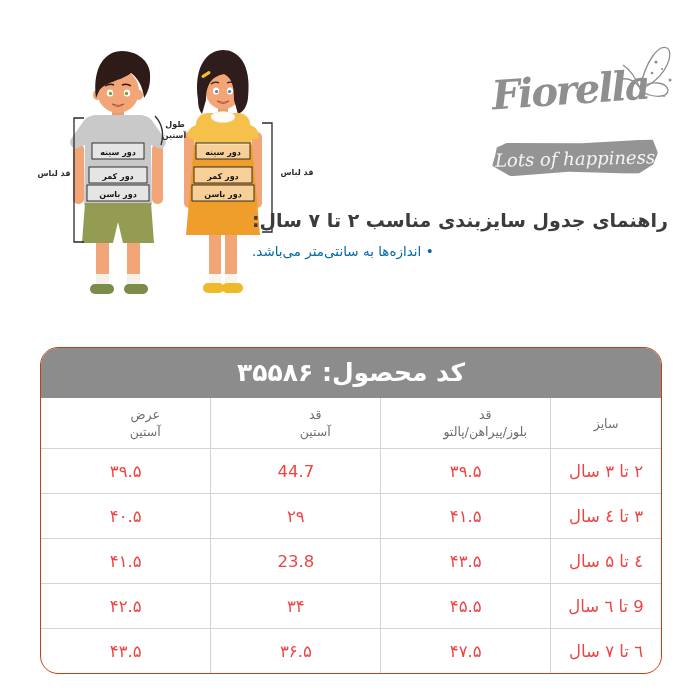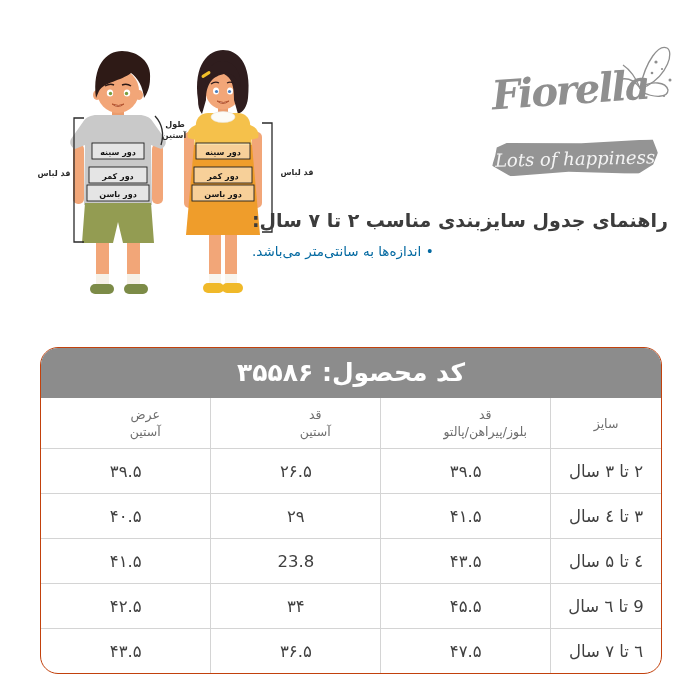--- a/index.html
+++ b/index.html
@@ -28,21 +28,21 @@
   .guide-bullet{font-size:13.5px;color:#0369a1;line-height:20.5px;}
 
   
   .table-wrap{position:absolute;left:40px;top:347px;width:620px;border:1px solid #c2410c;
               border-radius:18px;overflow:hidden;background:#fff;direction:rtl;}
   .code-bar{height:50px;background:#8c8c8c;color:#ffffff;font-size:25px;font-weight:bold;
             text-align:center;line-height:50px;}
   table.sizes{width:100%;border-collapse:collapse;border-style:hidden;table-layout:fixed;}
   table.sizes th,table.sizes td{border:1px solid #d4d4d4;text-align:center;vertical-align:middle;}
   table.sizes th{height:48px;font-weight:normal;font-size:12.5px;color:#6e6e6e;line-height:17px;}
-  table.sizes td{height:42px;font-size:16.5px;color:#404040;}
+  table.sizes td{height:42px;font-size:16.5px;color:#ef4444;}
   td.size-cell{font-size:15px;color:#6b6b6b;}
   .hdr-line{display:block;padding-left:39px;}
 
   svg text{font-family:"DejaVu Sans",sans-serif;}
   .band-rect{fill:rgba(255,255,255,0.52);stroke:#1f1f1f;stroke-width:0.9;}
   .band-label{font-size:8px;font-weight:bold;fill:#141414;}
   .bracket{fill:none;stroke:#2a2a2a;stroke-width:1.3;}
   .side-label{font-size:8px;font-weight:bold;fill:#2a2a2a;}
 </style>
 </head>
@@ -209,21 +209,21 @@
           <th>
             <span class="hdr-line">عرض</span>
             <span class="hdr-line">آستین</span>
           </th>
         </tr>
       </thead>
       <tbody>
         <tr>
           <td class="size-cell">۲ تا ۳ سال</td>
           <td>۳۹.۵</td>
-          <td>۲۶.۵</td>
+          <td>44.7</td>
           <td>۳۹.۵</td>
         </tr>
         <tr>
           <td class="size-cell">۳ تا ٤ سال</td>
           <td>۴۱.۵</td>
           <td>۲۹</td>
           <td>۴۰.۵</td>
         </tr>
         <tr>
           <td class="size-cell">٤ تا ۵ سال</td>

